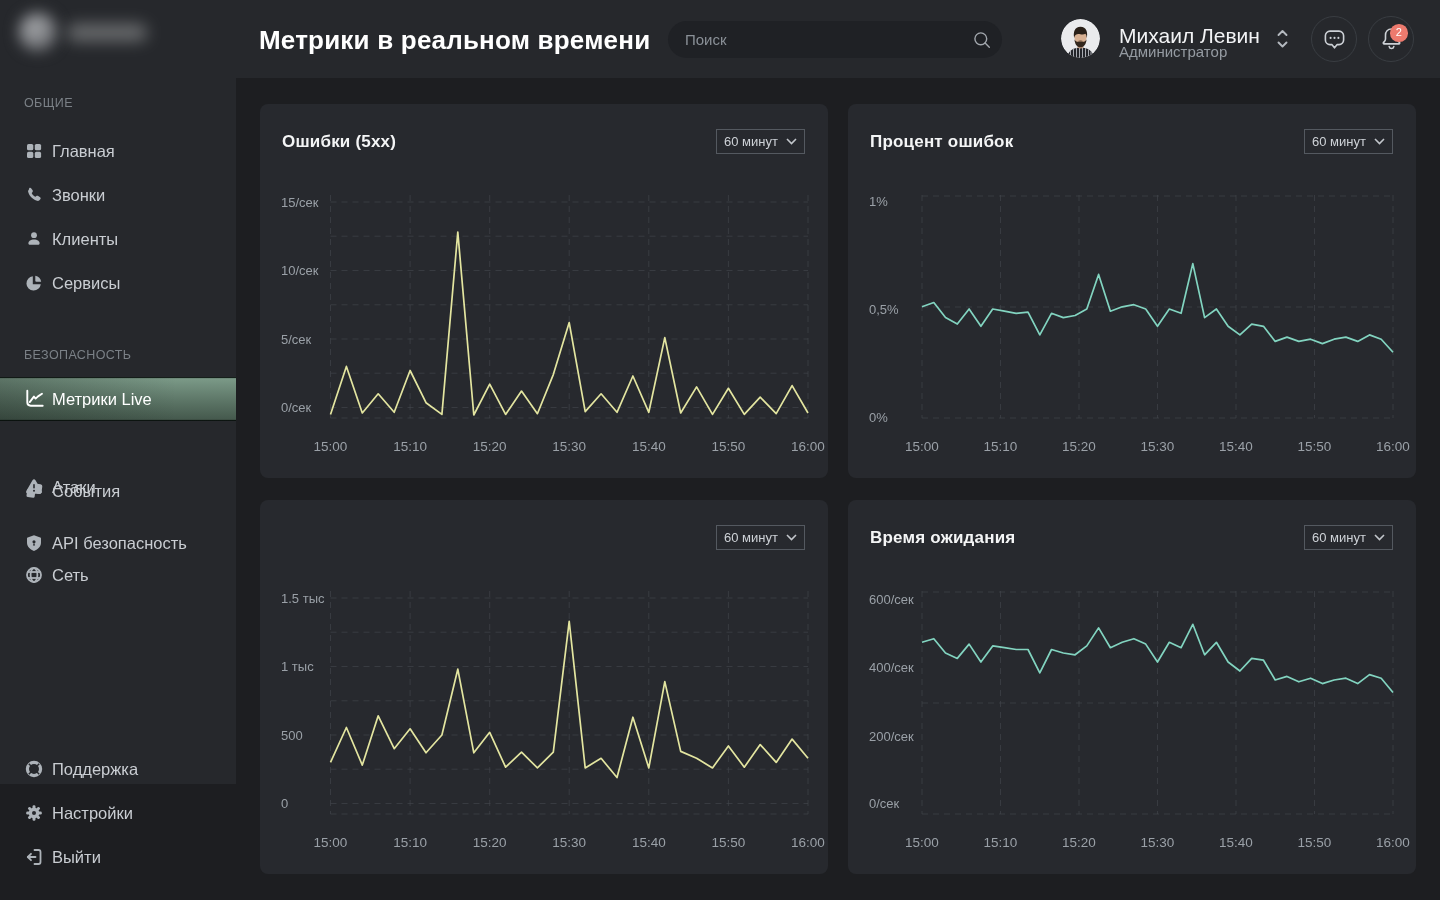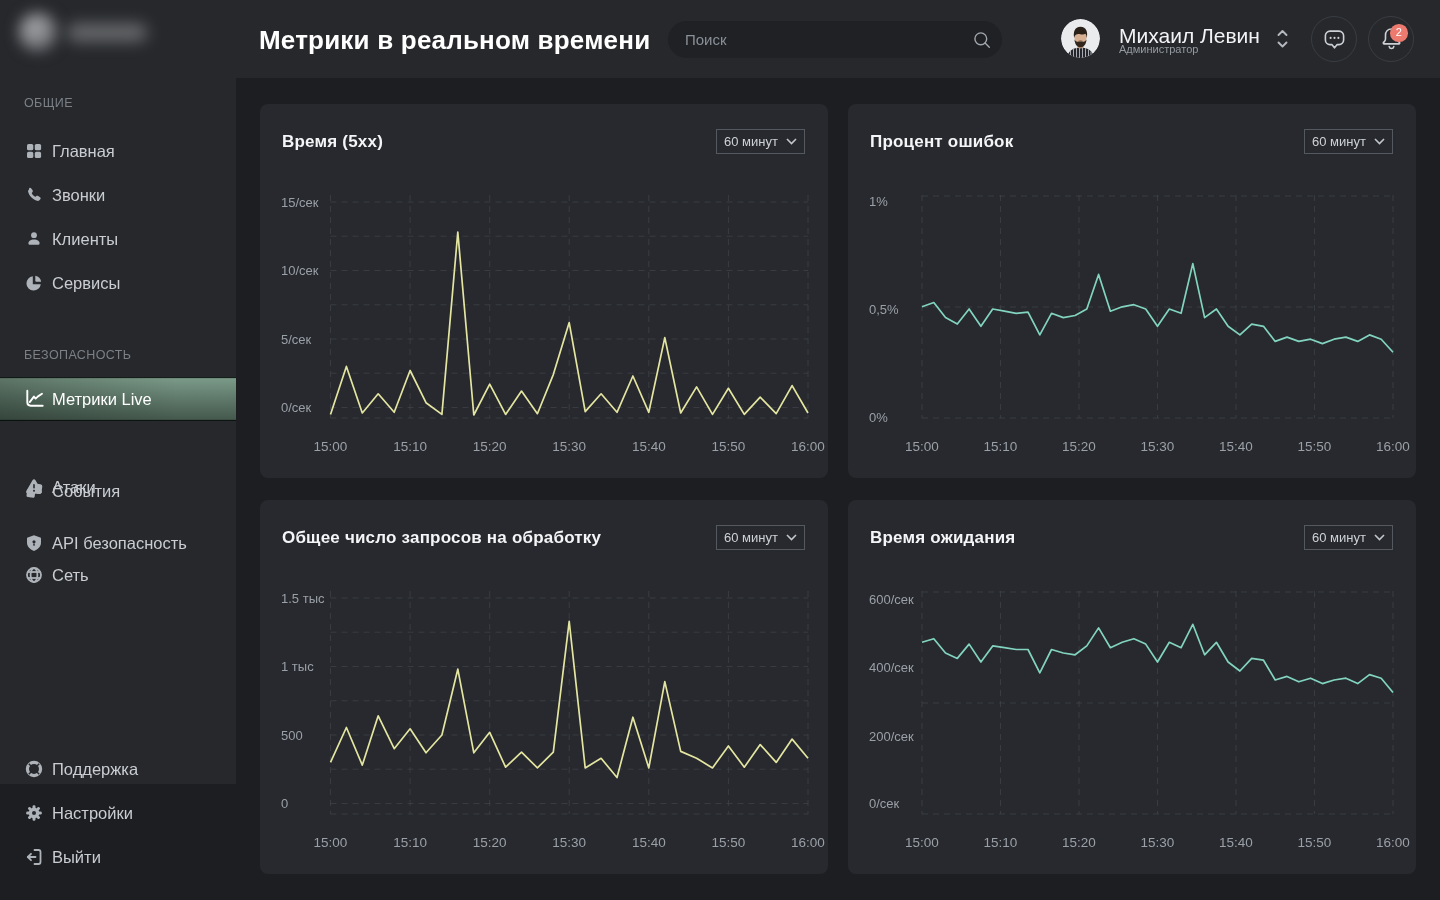--- a/index.html
+++ b/index.html
@@ -21,21 +21,21 @@
   box-shadow: inset 0 2px 1px -1px rgba(4,9,7,0.95), inset 0 -2px 1px -1px rgba(4,9,7,0.95); }
 #logo-c { position:absolute; left:18px; top:12px; width:40px; height:40px; border-radius:50%;
   background:radial-gradient(circle at 42% 40%, #a8aaad 0%, #7c7e82 45%, #44464a 88%); filter:blur(7px); }
 #logo-t { position:absolute; left:67px; top:24px; width:80px; height:17px; border-radius:8px;
   background:#737577; filter:blur(8px); opacity:0.9; }
 #title { position:absolute; left:259px; top:25px; font-size:26px; font-weight:bold; color:#fff; letter-spacing:0.2px; }
 #search { position:absolute; left:668px; top:21px; width:334px; height:37px; border-radius:18.5px; background:#1f2125; }
 #search span { position:absolute; left:17px; top:10px; font-size:15px; color:#8a9097; }
 #search svg { position:absolute; right:10px; top:9px; }
 #uname { position:absolute; left:1119px; top:24px; font-size:21px; color:#f2f3f5; }
-#urole { position:absolute; left:1119px; top:43px; font-size:11px; color:#959ba2; }
+#urole { position:absolute; left:1119px; top:43px; font-size:15px; color:#959ba2; }
 #avatar { position:absolute; left:1061px; top:19px; width:39px; height:39px; border-radius:50%; overflow:hidden; }
 #updn { position:absolute; left:1276px; top:26px; }
 .cbtn { position:absolute; top:16px; width:46px; height:46px; border-radius:50%; border:1px solid #393d42;
   display:flex; align-items:center; justify-content:center; }
 #badge { position:absolute; left:1390px; top:24px; width:17.5px; height:17.5px; border-radius:50%; background:#ec7a6e;
   color:#fff; font-size:11px; text-align:center; line-height:17.5px; }
 </style></head>
 <body>
 <div id="app">
 <div id="topbar">
@@ -202,21 +202,21 @@
       <div class="nav" style="top:835px;">
         <svg width="20" height="20" viewBox="0 0 20 20">
           <path d="M10.5 3h4a2 2 0 0 1 2 2v10a2 2 0 0 1-2 2h-4" fill="none" stroke="#adb3b9" stroke-width="1.8" stroke-linecap="round"></path>
           <line x1="4" y1="10" x2="11.5" y2="10" stroke="#adb3b9" stroke-width="1.8" stroke-linecap="round"></line>
           <polyline points="7,6.8 3.8,10 7,13.2" fill="none" stroke="#adb3b9" stroke-width="1.8" stroke-linecap="round" stroke-linejoin="round"></polyline>
         </svg>
         <span>Выйти</span>
       </div>
 </div>
 <div class="card" style="left:260px;top:104px;">
-  <div class="ctitle">Время (5xx)</div>
+  <div class="ctitle">Ошибки (5xx)</div>
   <div class="drop">60 минут <svg width="11" height="7" viewBox="0 0 11 7" style="margin-left:8px">
           <polyline points="1,1 5.5,5.5 10,1" fill="none" stroke="#c2c6cb" stroke-width="1.6"></polyline>
         </svg></div>
   <svg class="plot" width="568" height="374" viewBox="0 0 568 374">
         <line x1="70.5" y1="91" x2="70.5" y2="314" stroke="#42464c" stroke-width="1" stroke-dasharray="6 5" opacity="0.65"></line>
         <line x1="150.1" y1="91" x2="150.1" y2="314" stroke="#42464c" stroke-width="1" stroke-dasharray="6 5" opacity="0.65"></line>
         <line x1="229.7" y1="91" x2="229.7" y2="314" stroke="#42464c" stroke-width="1" stroke-dasharray="6 5" opacity="0.65"></line>
         <line x1="309.2" y1="91" x2="309.2" y2="314" stroke="#42464c" stroke-width="1" stroke-dasharray="6 5" opacity="0.65"></line>
         <line x1="388.8" y1="91" x2="388.8" y2="314" stroke="#42464c" stroke-width="1" stroke-dasharray="6 5" opacity="0.65"></line>
         <line x1="468.4" y1="91" x2="468.4" y2="314" stroke="#42464c" stroke-width="1" stroke-dasharray="6 5" opacity="0.65"></line>
@@ -266,21 +266,20 @@
         <text x="152.5" y="346.5" fill="#9aa0a7" font-size="13.5" text-anchor="middle">15:10</text>
         <text x="231.0" y="346.5" fill="#9aa0a7" font-size="13.5" text-anchor="middle">15:20</text>
         <text x="309.5" y="346.5" fill="#9aa0a7" font-size="13.5" text-anchor="middle">15:30</text>
         <text x="388.0" y="346.5" fill="#9aa0a7" font-size="13.5" text-anchor="middle">15:40</text>
         <text x="466.5" y="346.5" fill="#9aa0a7" font-size="13.5" text-anchor="middle">15:50</text>
         <text x="545.0" y="346.5" fill="#9aa0a7" font-size="13.5" text-anchor="middle">16:00</text>
         <polyline points="74.0,202.8 85.8,198.5 97.5,213.6 109.3,220.1 121.1,205.0 132.9,222.3 144.7,205.0 156.4,207.2 168.2,209.3 180.0,208.2 191.8,230.9 203.5,209.3 215.3,213.6 227.1,211.5 238.8,205.0 250.6,170.4 262.4,207.2 274.2,202.8 285.9,200.7 297.7,205.0 309.5,222.3 321.3,205.0 333.1,209.3 344.8,159.6 356.6,213.6 368.4,205.0 380.1,222.3 391.9,230.9 403.7,220.1 415.5,222.3 427.2,237.4 439.0,233.1 450.8,237.4 462.6,235.2 474.4,239.6 486.1,235.2 497.9,233.1 509.7,237.4 521.5,230.9 533.2,235.2 545.0,248.2" fill="none" stroke="#82d4c0" stroke-width="1.7" stroke-linejoin="round"></polyline>
       </svg>
 </div>
 <div class="card" style="left:260px;top:500px;">
-  <div class="ctitle">Общее число запросов на обработку</div>
   <div class="drop">60 минут <svg width="11" height="7" viewBox="0 0 11 7" style="margin-left:8px">
           <polyline points="1,1 5.5,5.5 10,1" fill="none" stroke="#c2c6cb" stroke-width="1.6"></polyline>
         </svg></div>
   <svg class="plot" width="568" height="374" viewBox="0 0 568 374">
         <line x1="70.5" y1="91" x2="70.5" y2="314" stroke="#42464c" stroke-width="1" stroke-dasharray="6 5" opacity="0.65"></line>
         <line x1="150.1" y1="91" x2="150.1" y2="314" stroke="#42464c" stroke-width="1" stroke-dasharray="6 5" opacity="0.65"></line>
         <line x1="229.7" y1="91" x2="229.7" y2="314" stroke="#42464c" stroke-width="1" stroke-dasharray="6 5" opacity="0.65"></line>
         <line x1="309.2" y1="91" x2="309.2" y2="314" stroke="#42464c" stroke-width="1" stroke-dasharray="6 5" opacity="0.65"></line>
         <line x1="388.8" y1="91" x2="388.8" y2="314" stroke="#42464c" stroke-width="1" stroke-dasharray="6 5" opacity="0.65"></line>
         <line x1="468.4" y1="91" x2="468.4" y2="314" stroke="#42464c" stroke-width="1" stroke-dasharray="6 5" opacity="0.65"></line>

